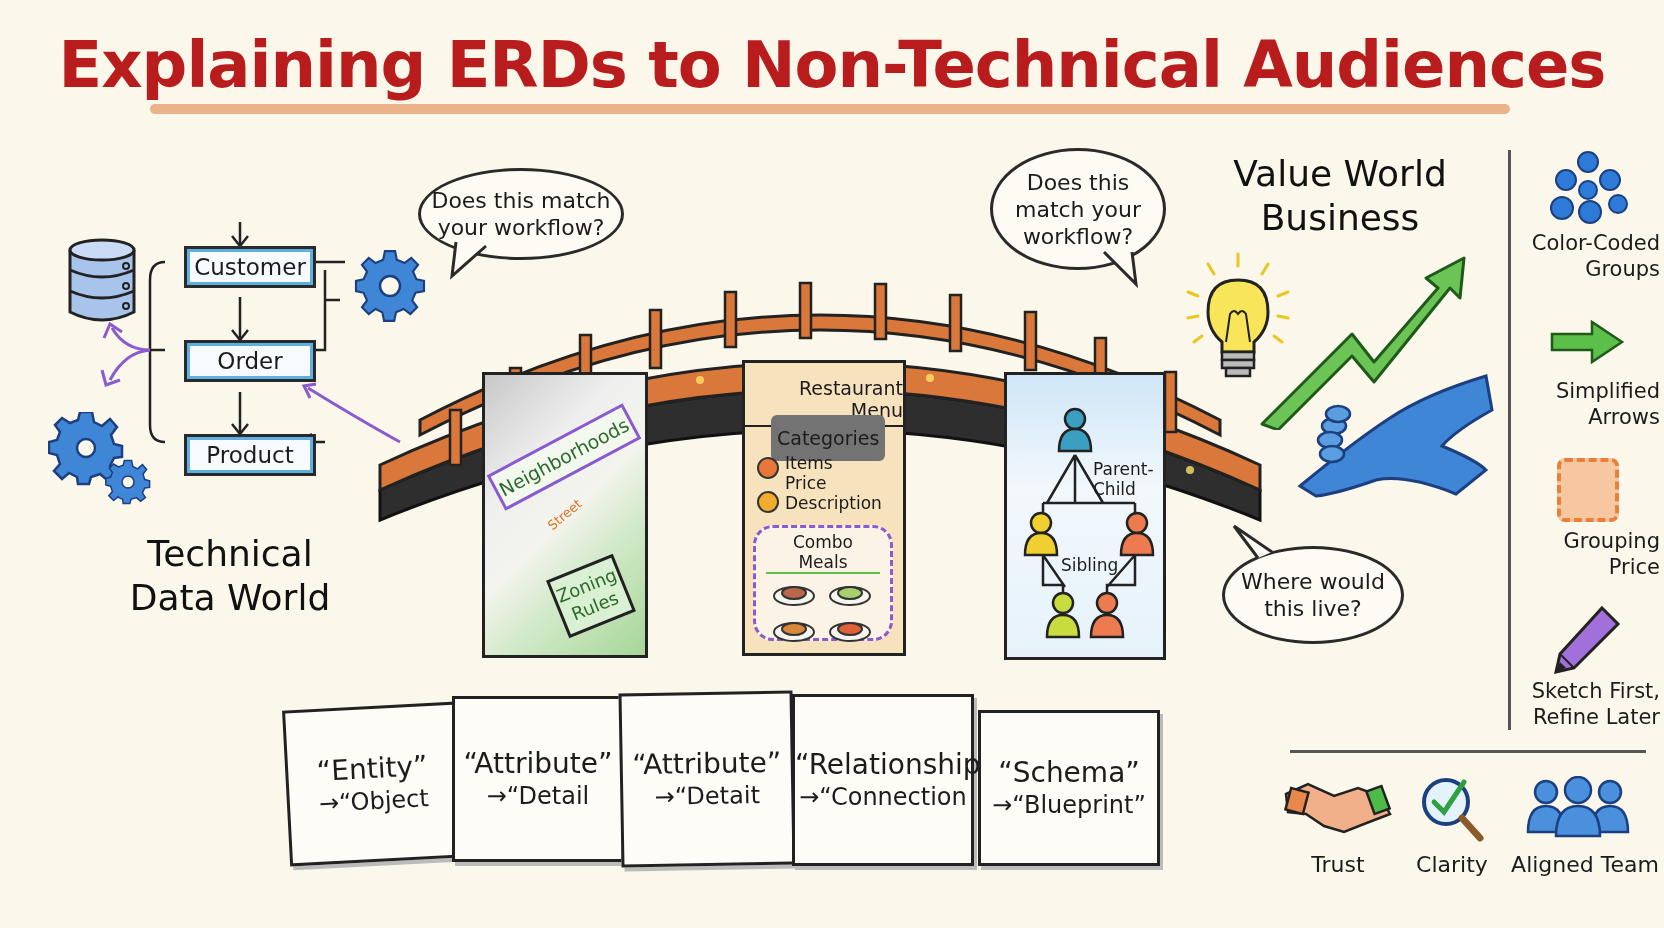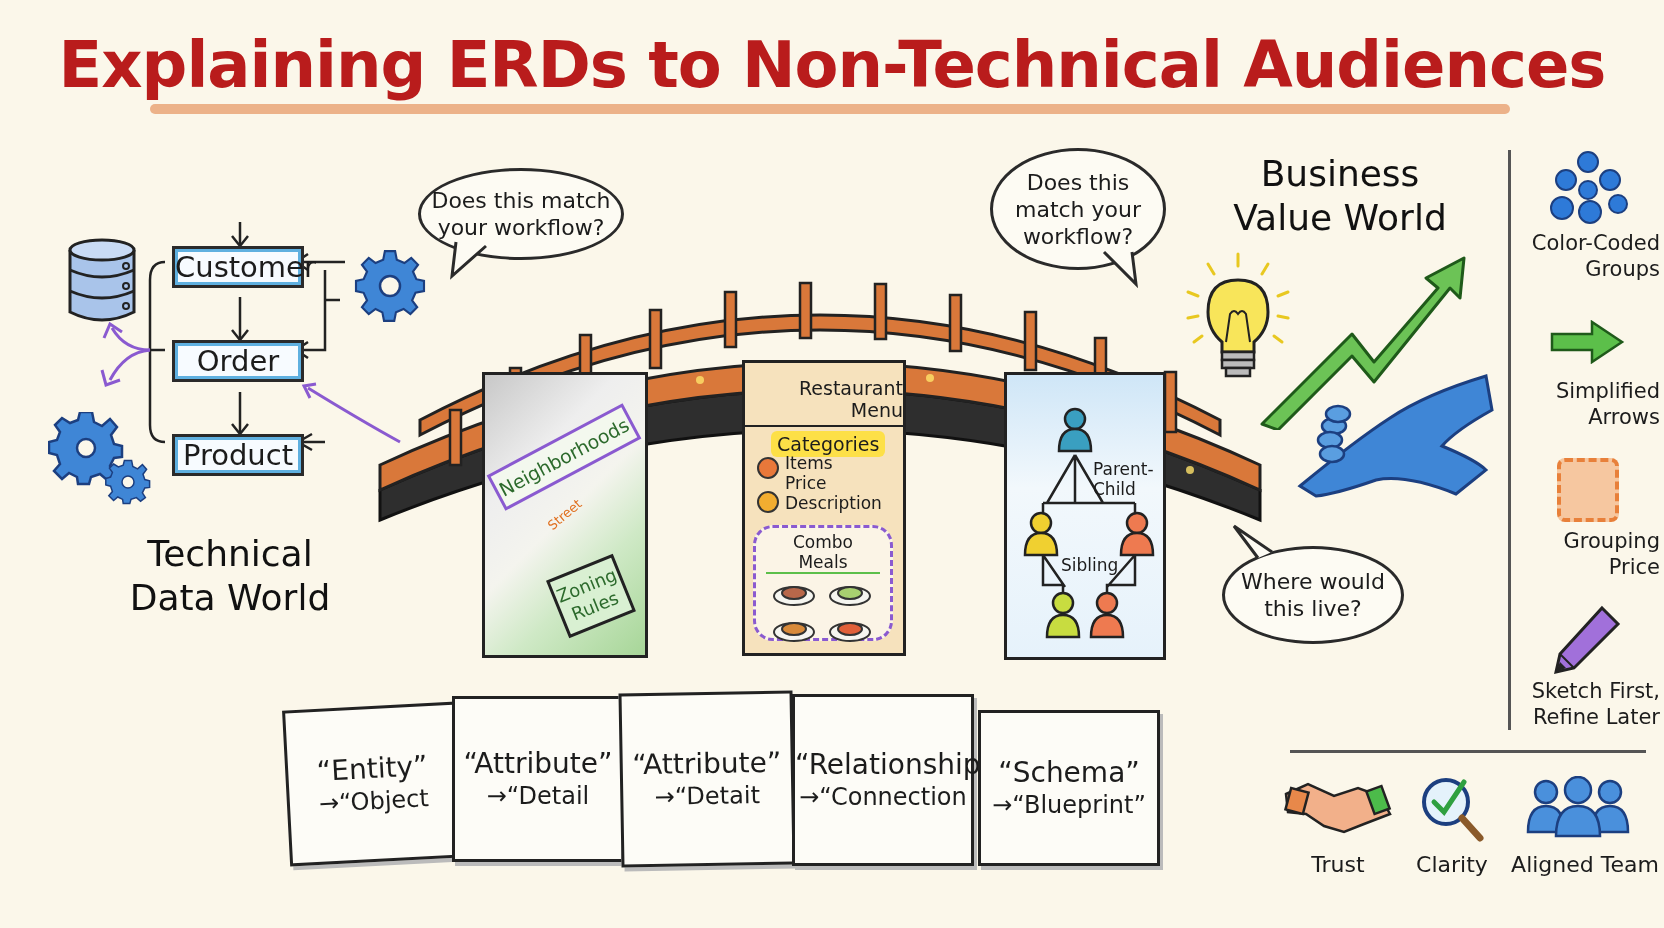--- a/index.html
+++ b/index.html
@@ -1,20 +1,20 @@
 <!DOCTYPE html>
 <html><head>
 <meta charset="utf-8">
 <style>
   html,body{margin:0;padding:0;}
   body{width:1664px;height:928px;background:#fbf7ea;position:relative;overflow:hidden;font-family:"DejaVu Sans","Liberation Sans",sans-serif;color:#1c1c1c;}
   .abs{position:absolute;}
   .title{left:0;top:28px;width:1664px;text-align:center;font-size:64px;font-weight:bold;color:#b91c1c;letter-spacing:-1px;}
   .title-underline{left:150px;top:104px;width:1360px;height:10px;background:#e8a070;border-radius:6px;opacity:.8;}
-  .entity-box{position:absolute;border:3px solid #2a2a2a;box-shadow:inset 0 0 0 3px #5fb0e0;background:#f7fbff;text-align:center;font-size:29px;line-height:36px;height:36px;}
+  .entity-box{position:absolute;border:3px solid #2a2a2a;box-shadow:inset 0 0 0 3px #5fb0e0;background:#f7fbff;text-align:center;font-size:23px;line-height:36px;height:36px;margin-left:12px;}
   .bubble{position:absolute;border:3px solid #2a2a2a;border-radius:50%;background:#fdfbf3;text-align:center;display:flex;align-items:center;justify-content:center;font-size:22px;line-height:27px;}
   .world{position:absolute;text-align:center;font-size:36px;line-height:44px;color:#111;}
   .legend{position:absolute;width:150px;text-align:right;font-size:21px;line-height:26px;}
   .card{position:absolute;background:#fdfcf7;border:3px solid #222;box-shadow:3px 4px 0 #bbb;text-align:center;display:flex;flex-direction:column;justify-content:center;}
   .card .t1{font-size:28px;line-height:34px;}
   .card .t2{font-size:24px;line-height:30px;}
   .pillar{position:absolute;border:3px solid #222;}
   .bottom-label{position:absolute;text-align:center;font-size:22px;}
 </style>
 </head>
@@ -165,21 +165,21 @@
   <div class="abs" style="left:2px;top:62px;width:148px;height:34px;border:3px solid #8a5ad0;background:#f3f8ee;transform:rotate(-28deg);font-size:19px;line-height:34px;text-align:center;color:#2c6a2c;">Neighborhoods</div>
   <div class="abs" style="left:60px;top:132px;font-size:13px;color:#e07020;transform:rotate(-40deg);">Street</div>
   <div class="abs" style="left:70px;top:190px;width:66px;height:56px;border:3px solid #222;background:#d9f0d2;transform:rotate(-22deg);text-align:center;font-size:18px;line-height:22px;color:#2c6a2c;display:flex;flex-direction:column;justify-content:center;">
     <div>Zoning</div>
     <div>Rules</div>
   </div>
 </div>
 
 <div class="pillar" style="left:742px;top:360px;width:158px;height:290px;background:#f6e2bd;">
   <div class="abs" style="left:0;top:14px;width:158px;text-align:right;font-size:19px;border-bottom:2px solid #222;padding-bottom:4px;">Restaurant Menu</div>
-  <div class="abs" style="left:26px;top:68px;padding:2px 6px;background:#fde047;border-radius:6px;font-size:19px;">Categories</div>
+  <div class="abs" style="left:26px;top:52px;padding:12px 6px;background:#737373;border-radius:6px;font-size:19px;">Categories</div>
   <div class="abs" style="left:12px;top:94px;width:18px;height:18px;border-radius:50%;background:#e8783a;border:2px solid #333;"></div>
   <div class="abs" style="left:12px;top:128px;width:18px;height:18px;border-radius:50%;background:#f2ad30;border:2px solid #333;"></div>
   <div class="abs" style="left:40px;top:90px;font-size:17px;line-height:20px;">
     <div>Items</div>
     <div>Price</div>
     <div>Description</div>
   </div>
   <div class="abs" style="left:8px;top:162px;width:134px;height:110px;border:3px dashed #8a5ad0;border-radius:20px;background:#fbf4e6;">
     <div style="text-align:center;font-size:17px;margin-top:4px;border-bottom:2px solid #5cbf4a;margin-left:10px;margin-right:10px;">Combo Meals</div>
     <svg width="134" height="80">
@@ -219,22 +219,22 @@
     </g>
   </svg>
   <div class="abs" style="left:86px;top:84px;font-size:17px;line-height:20px;">
     <div>Parent-</div>
     <div>Child</div>
   </div>
   <div class="abs" style="left:54px;top:180px;font-size:17px;">Sibling</div>
 </div>
 
 <div class="world" style="left:1200px;top:152px;width:280px;">
+  <div>Value World</div>
   <div>Business</div>
-  <div>Value World</div>
 </div>
 
 <svg class="abs" style="left:1178px;top:250px" width="120" height="140">
   <g stroke="#e8c820" stroke-width="3" stroke-linecap="round">
     <line x1="60" y1="4" x2="60" y2="16"></line>
       <line x1="30" y1="14" x2="36" y2="24"></line>
       <line x1="90" y1="14" x2="84" y2="24"></line>
     <line x1="10" y1="42" x2="20" y2="46"></line>
       <line x1="110" y1="42" x2="100" y2="46"></line>
     <line x1="10" y1="68" x2="20" y2="66"></line>

